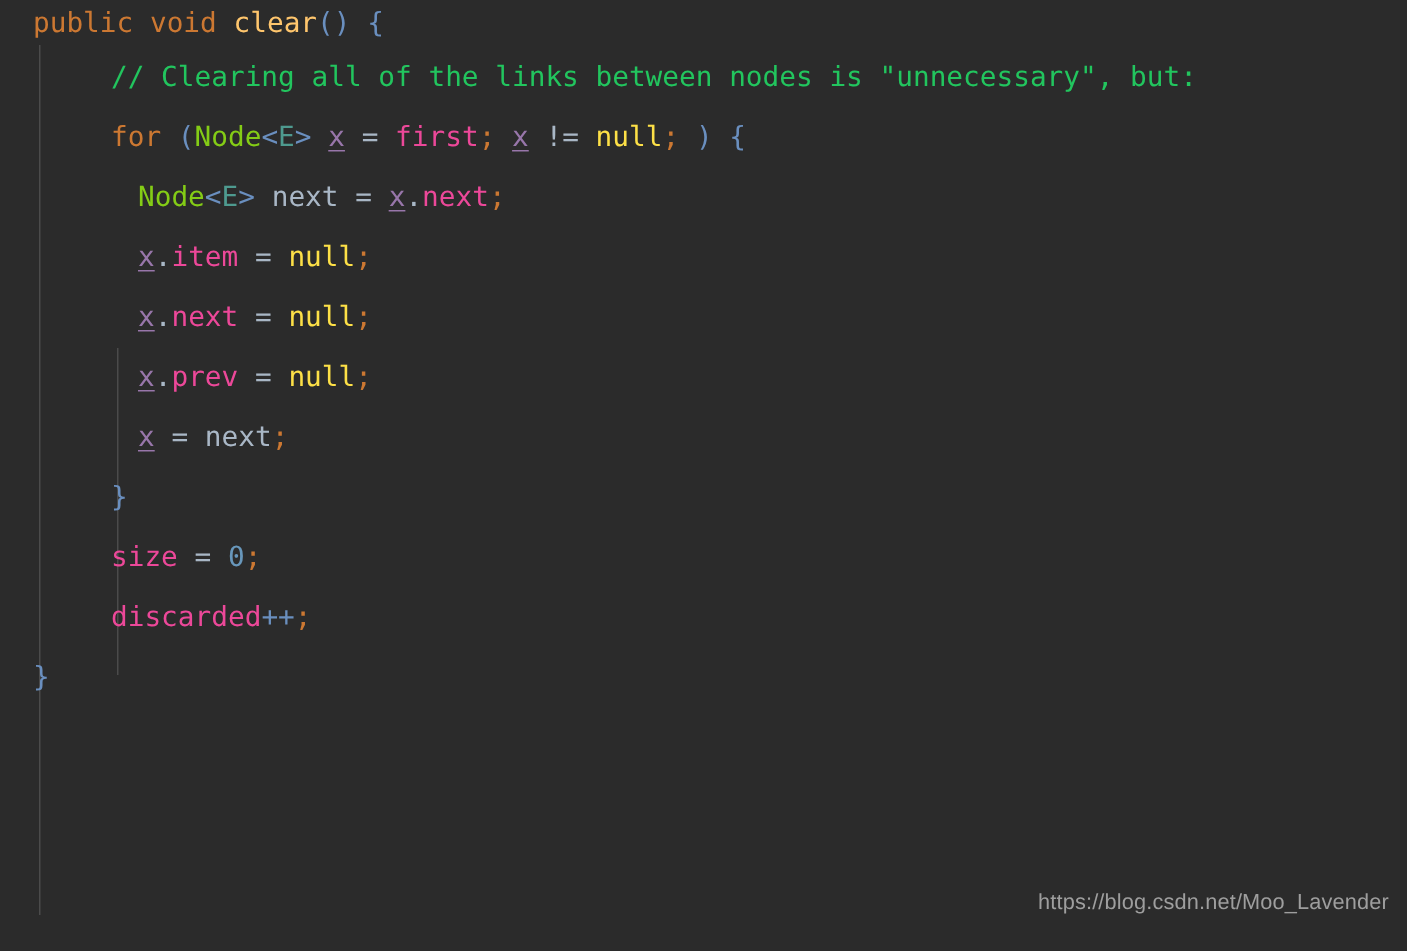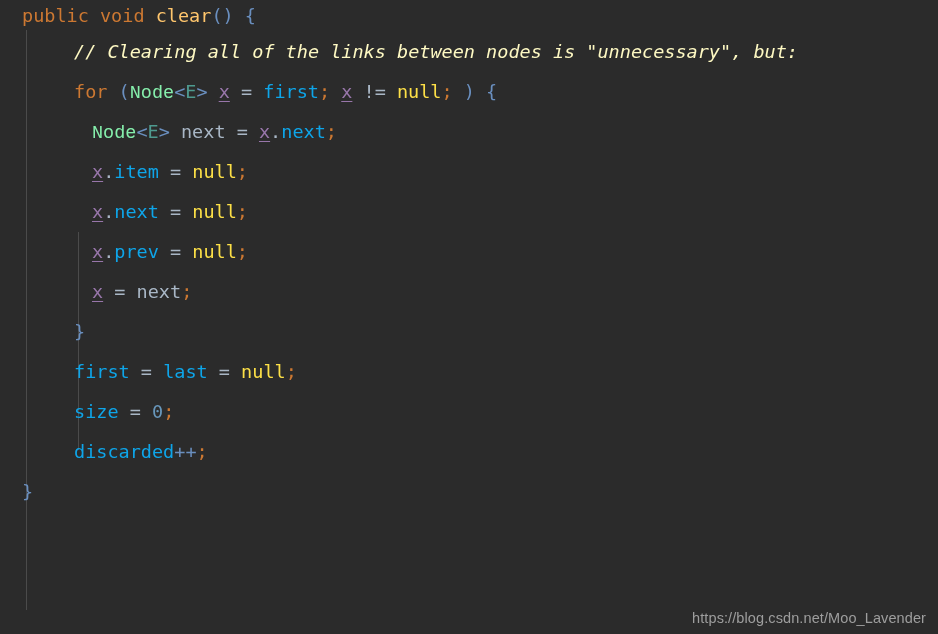--- a/index.html
+++ b/index.html
@@ -48,36 +48,36 @@
   .i0 { padding-left: 22px; }
   .i1 { padding-left: 74px; }
   .i2 { padding-left: 92px; }
 
   
   .kw      { color: #cc7832; }            
   .method  { color: #ffc66d; }            
   .punc    { color: #a9b7c6; }            
   .paren   { color: #6a8fbf; }            
   .semi    { color: #cc7832; }            
-  .cmt     { color: #fef9c3; font-style: italic; }            
-  .type    { color: #86efac; font-family: Liberation Mono, monospace; }            
+  .cmt     { color: #22c55e; }            
+  .type    { color: #84cc16; }            
   .generic { color: #4e9a8f; }            
-  .field   { color: #0ea5e9; }            
+  .field   { color: #ec4899; }            
   .localu  { color: #9876aa; text-decoration: underline; text-underline-offset: 3px; }
   .lit     { color: #fde047; }            
   .num     { color: #6897bb; }            
   .op      { color: #6a8fbf; }            
   .ident   { color: #a9b7c6; }            
   .brace-hl { color: #6a8fbf; }           
 
   
   #watermark {
     position: absolute;
     right: 12px;
-    bottom: 8px;
+    bottom: 24px;
     font-family: "Liberation Sans", "DejaVu Sans", sans-serif;
     font-size: 14.5px;
     color: #9e9e9e;
     white-space: nowrap;
     letter-spacing: 0.1px;
   }
 </style>
 </head>
 <body>
 
@@ -102,21 +102,20 @@
     <div class="line i2"><span class="localu">x</span><span class="punc">.</span><span class="field">item</span><span class="punc"> </span><span class="punc">=</span><span class="punc"> </span><span class="lit">null</span><span class="semi">;</span></div>
 
     <div class="line i2"><span class="localu">x</span><span class="punc">.</span><span class="field">next</span><span class="punc"> </span><span class="punc">=</span><span class="punc"> </span><span class="lit">null</span><span class="semi">;</span></div>
 
     <div class="line i2"><span class="localu">x</span><span class="punc">.</span><span class="field">prev</span><span class="punc"> </span><span class="punc">=</span><span class="punc"> </span><span class="lit">null</span><span class="semi">;</span></div>
 
     <div class="line i2"><span class="localu">x</span><span class="punc"> </span><span class="punc">=</span><span class="punc"> </span><span class="ident">next</span><span class="semi">;</span></div>
 
     <div class="line i1"><span class="brace-hl">}</span></div>
 
-    <div class="line i1"><span class="field">first</span><span class="punc"> </span><span class="punc">=</span><span class="punc"> </span><span class="field">last</span><span class="punc"> </span><span class="punc">=</span><span class="punc"> </span><span class="lit">null</span><span class="semi">;</span></div>
 
     <div class="line i1"><span class="field">size</span><span class="punc"> </span><span class="punc">=</span><span class="punc"> </span><span class="num">0</span><span class="semi">;</span></div>
 
     <div class="line i1"><span class="field">discarded</span><span class="op">++</span><span class="semi">;</span></div>
 
     <div class="line i0"><span class="brace-hl">}</span></div>
 
   </div>
 
   <div id="watermark">https://blog.csdn.net/Moo_Lavender</div>

